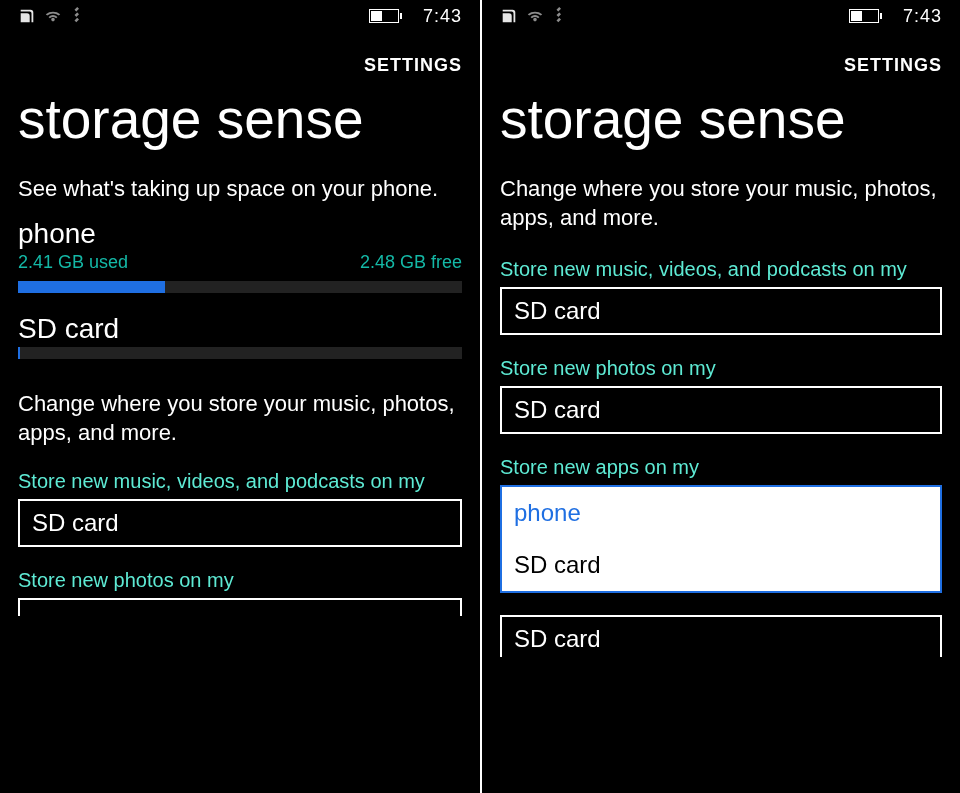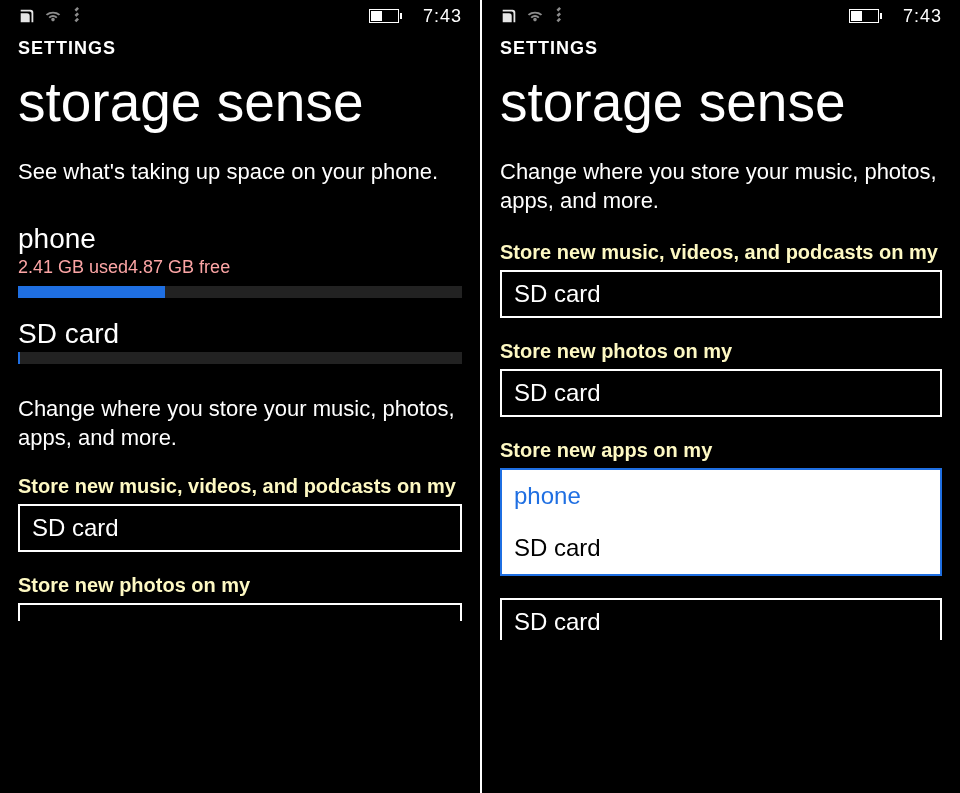--- a/index.html
+++ b/index.html
@@ -34,60 +34,61 @@
     .status-icon { width: 18px; height: 18px; display: inline-flex; align-items: center; justify-content: center; }
     .status-icon svg { width: 100%; height: 100%; }
     .battery-icon { width: 30px; height: 14px; border: 1px solid #fff; position: relative; }
     .battery-icon::after { content:""; position:absolute; right:-4px; top:3px; width:2px; height:6px; background:#fff; }
     .battery-fill { position:absolute; left:1px; top:1px; bottom:1px; width:40%; background:#fff; }
     .clock { font-size: 18px; letter-spacing: 1px; font-weight:300; }
     .header-small {
       font-size: 18px;
       font-weight: 600;
       letter-spacing: 1px;
-      margin-top: 10px;
+      margin-top: 27px;
+      text-align: right;
     }
     .header-big {
       font-size: 55px;
       font-weight: 200;
       line-height: 1.0;
       margin-top: 16px;
       margin-bottom: 28px;
       letter-spacing: 0px;
     }
     .body-text {
       font-size: 22px;
       font-weight: 300;
       line-height: 1.3;
-      margin-bottom: 36px;
+      margin-bottom: 14px;
     }
     .section-text {
       font-size: 22px;
       font-weight: 300;
       line-height: 1.35;
       margin-top: 30px;
       margin-bottom: 22px;
     }
     .label-muted {
       font-size: 20px;
-      color: #fef9c3;
-      font-weight: 700;
+      color: #5eead4;
+      font-weight: 400;
       margin-bottom: 6px;
     }
     .storage-block { margin-bottom: 20px; }
     .storage-name {
       font-size: 28px;
       font-weight: 300;
       margin-bottom: 2px;
     }
     .storage-row {
       display: flex;
-      justify-content: flex-start;
+      justify-content: space-between;
       font-size: 18px;
-      color: #fca5a5;
+      color: #14b8a6;
       margin-bottom: 8px;
     }
     .progress {
       width: 100%;
       height: 12px;
       background: #222;
       position: relative;
     }
     .progress-fill {
       position: absolute;
@@ -155,21 +156,21 @@
 
   <div class="header-small">SETTINGS</div>
   <div class="header-big">storage sense</div>
 
   <div class="body-text">See what's taking up space on your phone.</div>
 
   <div class="storage-block">
     <div class="storage-name">phone</div>
     <div class="storage-row">
       <span>2.41 GB used</span>
-      <span>4.87 GB free</span>
+      <span>2.48 GB free</span>
     </div>
     <div class="progress">
       <div class="progress-fill" style="width:33%"></div>
     </div>
   </div>
 
   <div class="storage-block">
     <div class="storage-name">SD card</div>
     <div class="progress">
       <div class="progress-fill" style="width:0.4%"></div>

